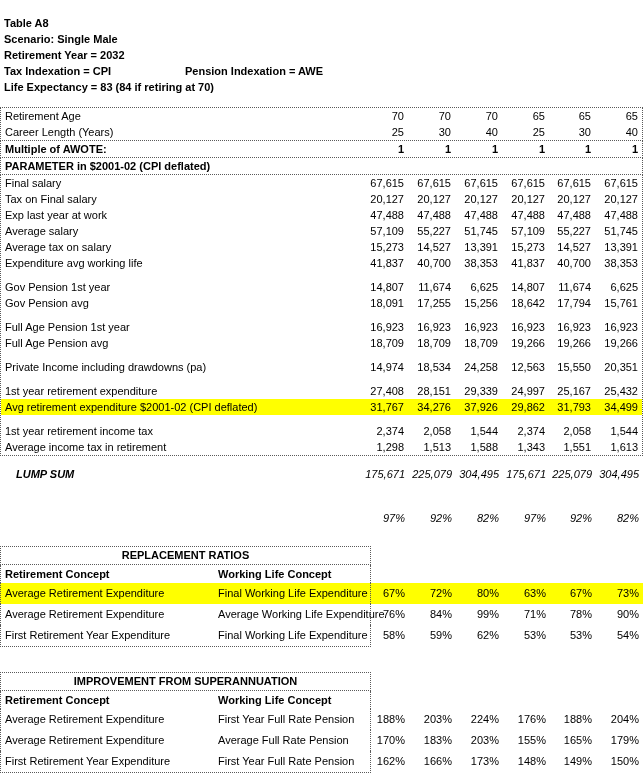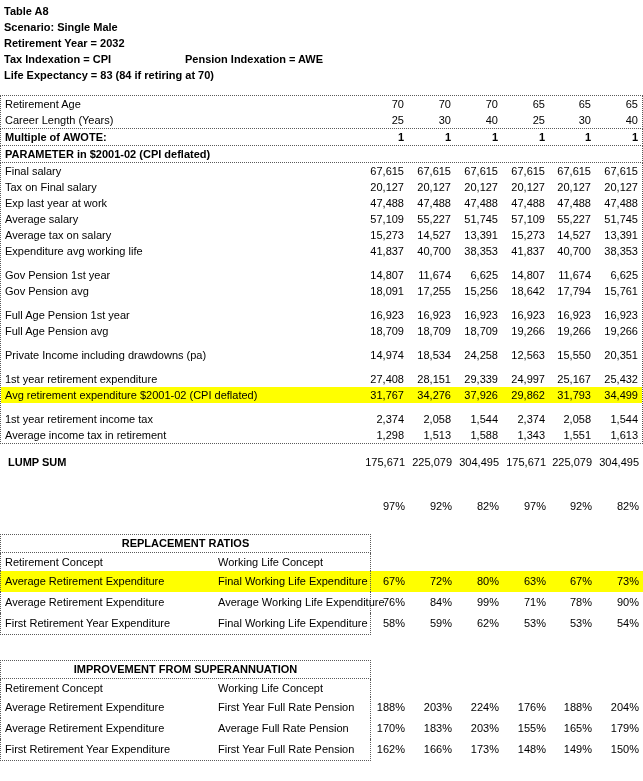--- a/index.html
+++ b/index.html
@@ -1,45 +1,45 @@
 <!DOCTYPE html>
 <html><head>
 <meta charset="utf-8">
 <style>
   html,body{margin:0;padding:0;background:#fff;}
   #page{
     position:relative;width:643px;height:781px;background:#fff;overflow:hidden;
     font-family:"Liberation Sans",sans-serif;font-size:11px;color:#000;
   }
   
-  .hdr{padding-top:3px;}
+  .hdr{padding-top:15px;}
   .hline{position:relative;height:16px;line-height:16px;font-weight:bold;padding-left:4px;}
   .hline .hright{position:absolute;left:185px;top:0;}
   
   #main{margin-top:12px;}
   .section{border:1px dotted #5a5a5a;}
   .section + .section{margin-top:-1px;}
   .row{position:relative;height:16px;line-height:16px;padding-left:4px;}
   .row.spacer{height:8px;}
   .row.bold{font-weight:bold;}
   .highlight{background:#FFFF00;}
   .v{position:absolute;top:0;width:62px;text-align:right;}
   .v0{right:238px}.v1{right:191px}.v2{right:144px}.v3{right:97px}.v4{right:51px}.v5{right:4px}
   
-  .freerow{position:relative;height:16px;line-height:16px;padding-left:8px;}
+  .freerow{position:relative;height:16px;line-height:16px;padding-left:16px;font-style:italic;}
   .freerow .lbl{font-weight:bold;}
   #lump-sum-row{margin-top:10px;}
   #avg-pension-row{margin-top:28px;}
   
   .subtable{margin-top:20px;}
   #improvement-table{margin-top:26px;}
   .stitle{width:369px;height:17px;line-height:17px;text-align:center;font-weight:bold;
           border:1px dotted #5a5a5a;}
   .srow{position:relative;height:21px;line-height:21px;}
-  .srow.sheader{height:18px;line-height:18px;font-weight:normal;padding-left:28px;}
+  .srow.sheader{height:18px;line-height:18px;font-weight:bold;padding-left:28px;}
   .srow .pair{position:absolute;left:0;top:0;width:369px;height:100%;
               border-left:1px dotted #5a5a5a;border-right:1px dotted #5a5a5a;}
   .srow:last-child .pair{border-bottom:1px dotted #5a5a5a;}
   .c1{position:absolute;left:4px;top:0;white-space:nowrap;}
   .c2{position:absolute;left:185px;top:0;white-space:nowrap;margin-left:32px;}
 </style>
 </head>
 <body>
 
 <div id="page">

